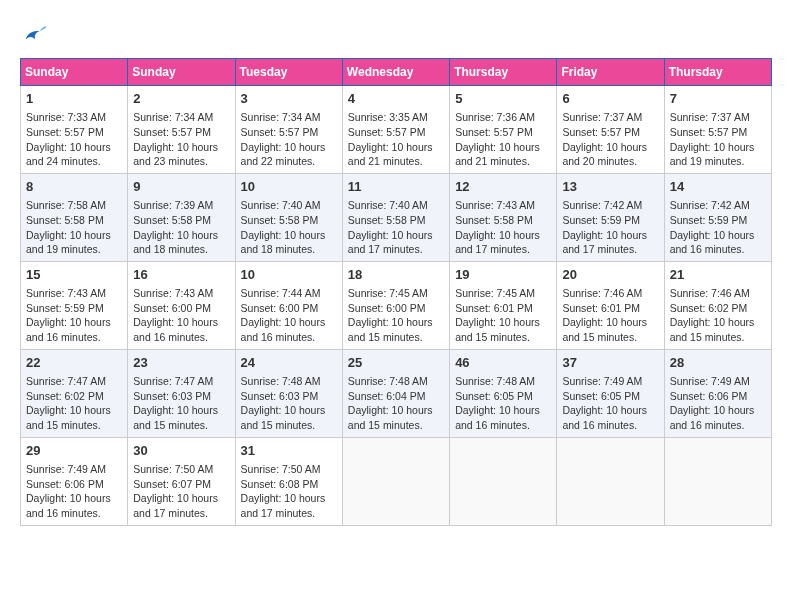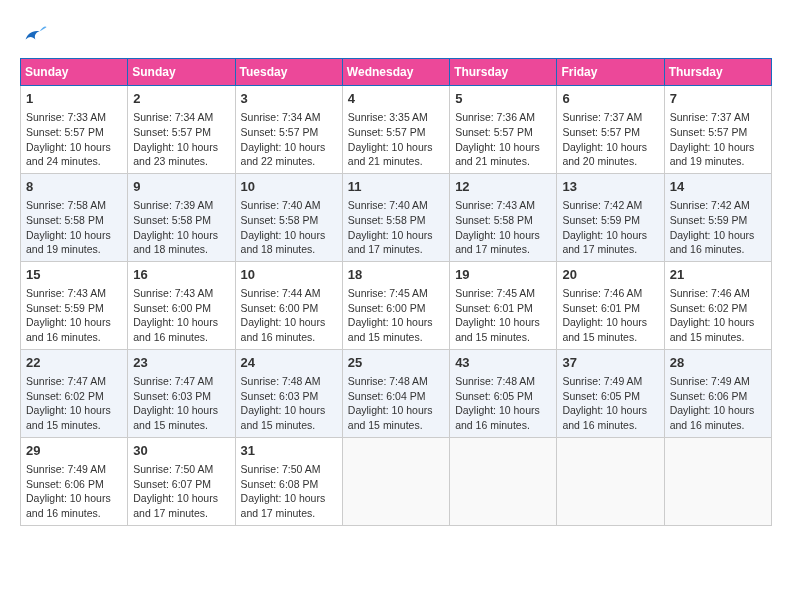--- a/index.html
+++ b/index.html
@@ -138,21 +138,21 @@
         <td><span class="day-num">18</span><span>Sunrise: 7:45 AM</span><br><span>Sunset: 6:00 PM</span><br><span>Daylight: 10 hours</span><br><span>and 15 minutes.</span></td>
         <td><span class="day-num">19</span><span>Sunrise: 7:45 AM</span><br><span>Sunset: 6:01 PM</span><br><span>Daylight: 10 hours</span><br><span>and 15 minutes.</span></td>
         <td><span class="day-num">20</span><span>Sunrise: 7:46 AM</span><br><span>Sunset: 6:01 PM</span><br><span>Daylight: 10 hours</span><br><span>and 15 minutes.</span></td>
         <td><span class="day-num">21</span><span>Sunrise: 7:46 AM</span><br><span>Sunset: 6:02 PM</span><br><span>Daylight: 10 hours</span><br><span>and 15 minutes.</span></td>
       </tr>
       <tr>
         <td><span class="day-num">22</span><span>Sunrise: 7:47 AM</span><br><span>Sunset: 6:02 PM</span><br><span>Daylight: 10 hours</span><br><span>and 15 minutes.</span></td>
         <td><span class="day-num">23</span><span>Sunrise: 7:47 AM</span><br><span>Sunset: 6:03 PM</span><br><span>Daylight: 10 hours</span><br><span>and 15 minutes.</span></td>
         <td><span class="day-num">24</span><span>Sunrise: 7:48 AM</span><br><span>Sunset: 6:03 PM</span><br><span>Daylight: 10 hours</span><br><span>and 15 minutes.</span></td>
         <td><span class="day-num">25</span><span>Sunrise: 7:48 AM</span><br><span>Sunset: 6:04 PM</span><br><span>Daylight: 10 hours</span><br><span>and 15 minutes.</span></td>
-        <td><span class="day-num">43</span><span>Sunrise: 7:48 AM</span><br><span>Sunset: 6:05 PM</span><br><span>Daylight: 10 hours</span><br><span>and 16 minutes.</span></td>
+        <td><span class="day-num">46</span><span>Sunrise: 7:48 AM</span><br><span>Sunset: 6:05 PM</span><br><span>Daylight: 10 hours</span><br><span>and 16 minutes.</span></td>
         <td><span class="day-num">37</span><span>Sunrise: 7:49 AM</span><br><span>Sunset: 6:05 PM</span><br><span>Daylight: 10 hours</span><br><span>and 16 minutes.</span></td>
         <td><span class="day-num">28</span><span>Sunrise: 7:49 AM</span><br><span>Sunset: 6:06 PM</span><br><span>Daylight: 10 hours</span><br><span>and 16 minutes.</span></td>
       </tr>
       <tr>
         <td><span class="day-num">29</span><span>Sunrise: 7:49 AM</span><br><span>Sunset: 6:06 PM</span><br><span>Daylight: 10 hours</span><br><span>and 16 minutes.</span></td>
         <td><span class="day-num">30</span><span>Sunrise: 7:50 AM</span><br><span>Sunset: 6:07 PM</span><br><span>Daylight: 10 hours</span><br><span>and 17 minutes.</span></td>
         <td><span class="day-num">31</span><span>Sunrise: 7:50 AM</span><br><span>Sunset: 6:08 PM</span><br><span>Daylight: 10 hours</span><br><span>and 17 minutes.</span></td>
         <td class="empty-cell"></td>
         <td class="empty-cell"></td>
         <td class="empty-cell"></td>

